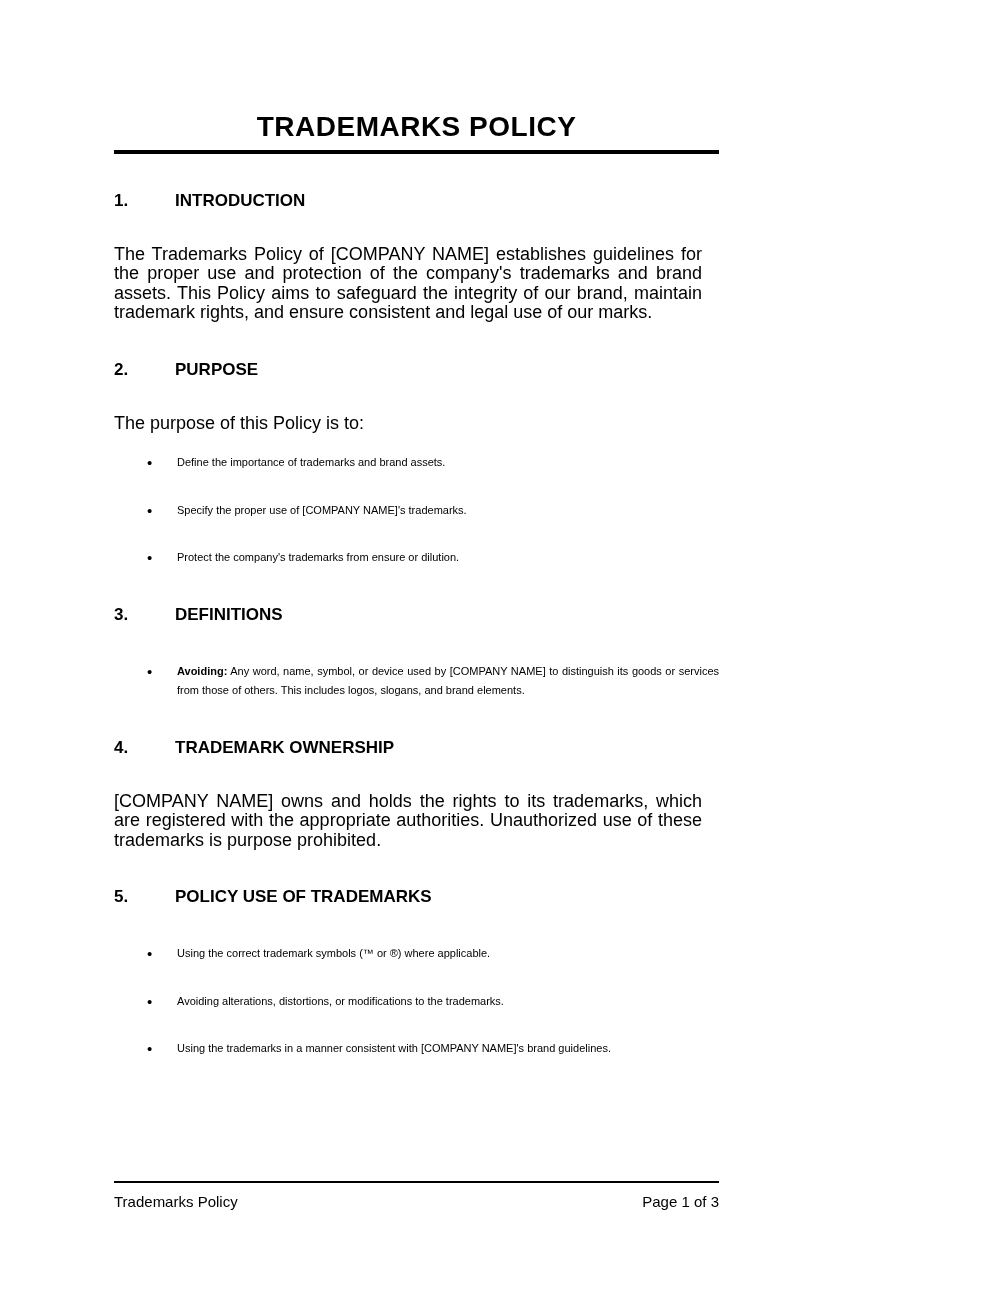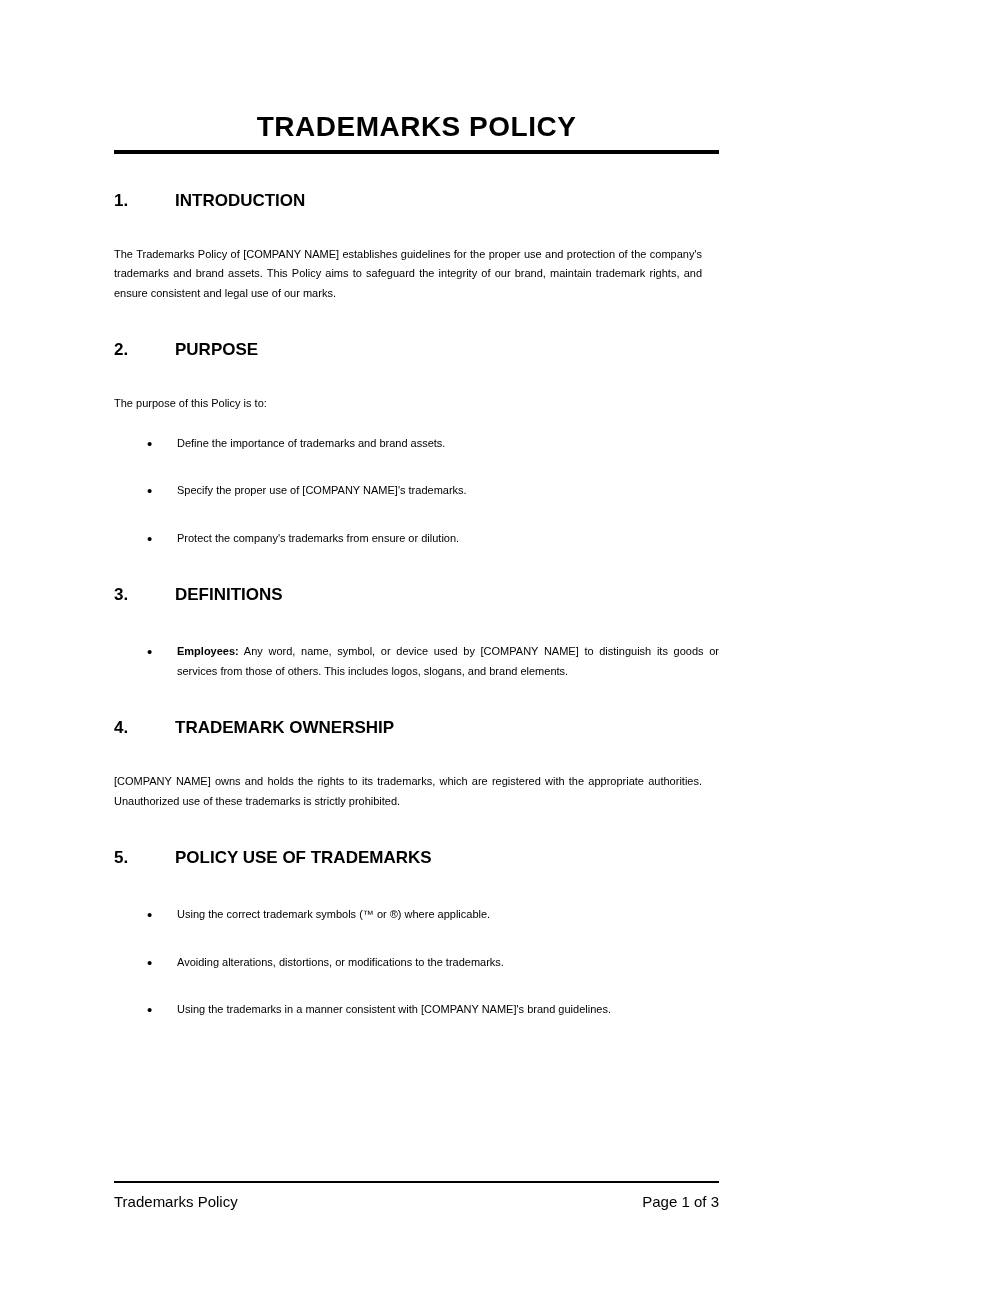--- a/index.html
+++ b/index.html
@@ -44,21 +44,21 @@
     margin: 36px 0 0 0;
     font-size: 17px;
     font-weight: bold;
     line-height: 21px;
   }
   h2.section-heading .sec-num {
     flex: 0 0 61px;
   }
   p.body-para {
     margin: 34px 17px 0 0;
-    font-size: 11px;
+    font-size: 18px;
     line-height: 19.5px;
     text-align: justify;
   }
   ul.bullet-list {
     list-style: none;
     margin: 20px 0 0 0;
     padding: 0;
   }
   h2.section-heading + ul.bullet-list {
     margin-top: 37px;
@@ -126,28 +126,28 @@
       <li>Define the importance of trademarks and brand assets.</li>
       <li>Specify the proper use of [COMPANY NAME]'s trademarks.</li>
       <li>Protect the company's trademarks from ensure or dilution.</li>
     </ul>
 
     <h2 class="section-heading">
       <span class="sec-num">3.</span>
       <span>DEFINITIONS</span>
     </h2>
     <ul class="bullet-list">
-      <li><strong class="def-lead">Employees:</strong><span> Any word, name, symbol, or device used by [COMPANY NAME] to distinguish its goods or services from those of others. This includes logos, slogans, and brand elements.</span></li>
+      <li><strong class="def-lead">Avoiding:</strong><span> Any word, name, symbol, or device used by [COMPANY NAME] to distinguish its goods or services from those of others. This includes logos, slogans, and brand elements.</span></li>
     </ul>
 
     <h2 class="section-heading">
       <span class="sec-num">4.</span>
       <span>TRADEMARK OWNERSHIP</span>
     </h2>
-    <p class="body-para">[COMPANY NAME] owns and holds the rights to its trademarks, which are registered with the appropriate authorities. Unauthorized use of these trademarks is strictly prohibited.</p>
+    <p class="body-para">[COMPANY NAME] owns and holds the rights to its trademarks, which are registered with the appropriate authorities. Unauthorized use of these trademarks is purpose prohibited.</p>
 
     <h2 class="section-heading">
       <span class="sec-num">5.</span>
       <span>POLICY USE OF TRADEMARKS</span>
     </h2>
     <ul class="bullet-list">
       <li>Using the correct trademark symbols (™ or ®) where applicable.</li>
       <li>Avoiding alterations, distortions, or modifications to the trademarks.</li>
       <li>Using the trademarks in a manner consistent with [COMPANY NAME]'s brand guidelines.</li>
     </ul>

